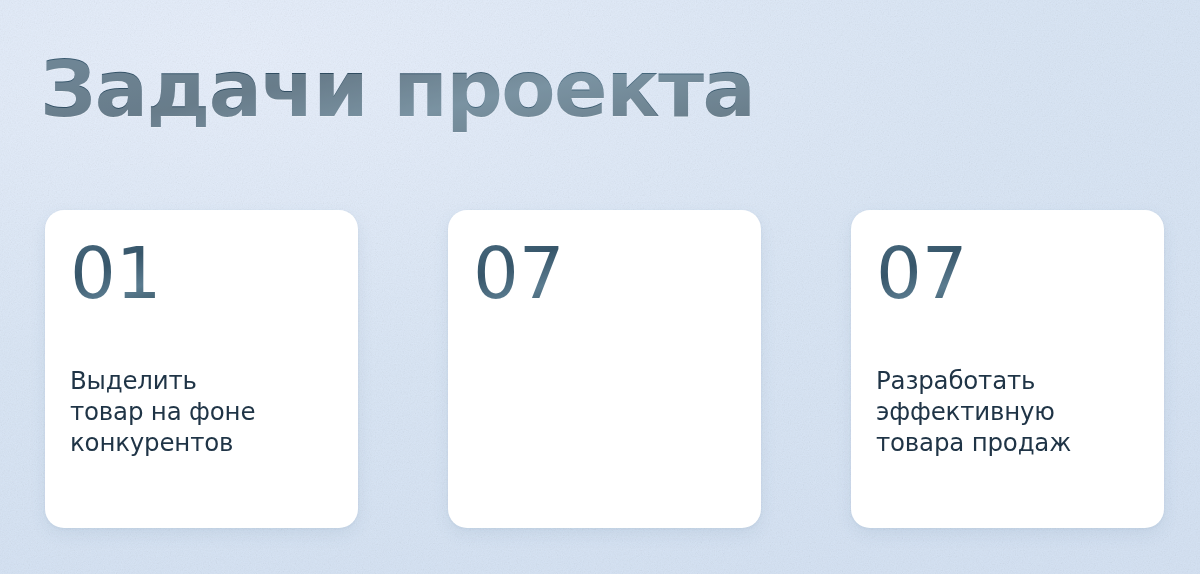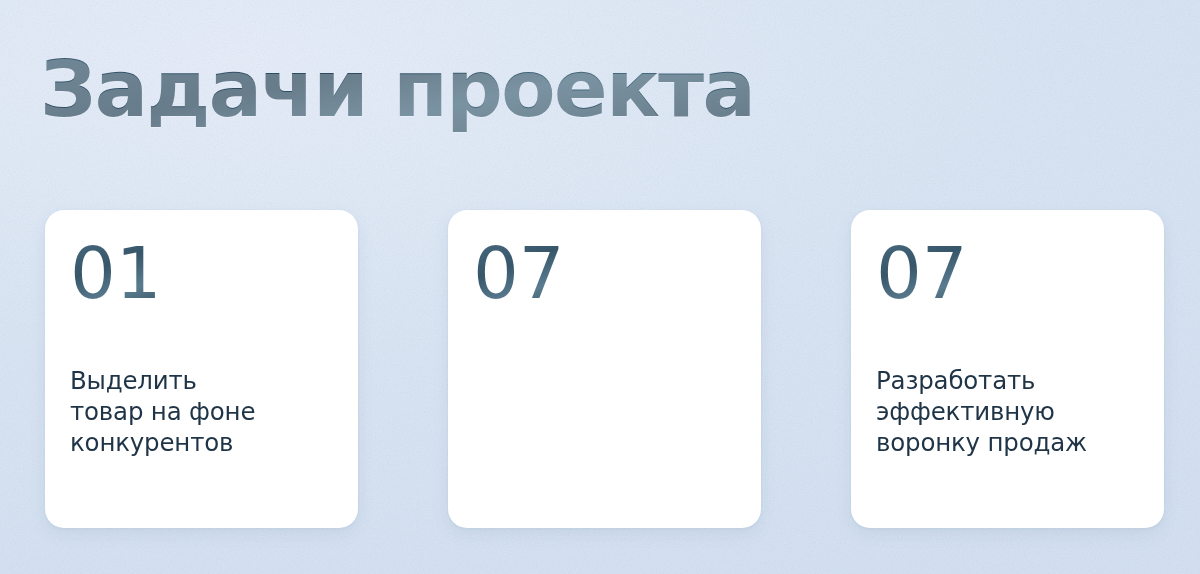--- a/index.html
+++ b/index.html
@@ -136,17 +136,17 @@
     </div>
 
     <div class="card">
       <div class="card-number">07</div>
     </div>
 
     <div class="card">
       <div class="card-number">07</div>
       <p class="card-text">Разработать
 эффективную
-воронку продаж</p>
+товара продаж</p>
     </div>
 
   </div>
 </div>
 
 </body></html>

